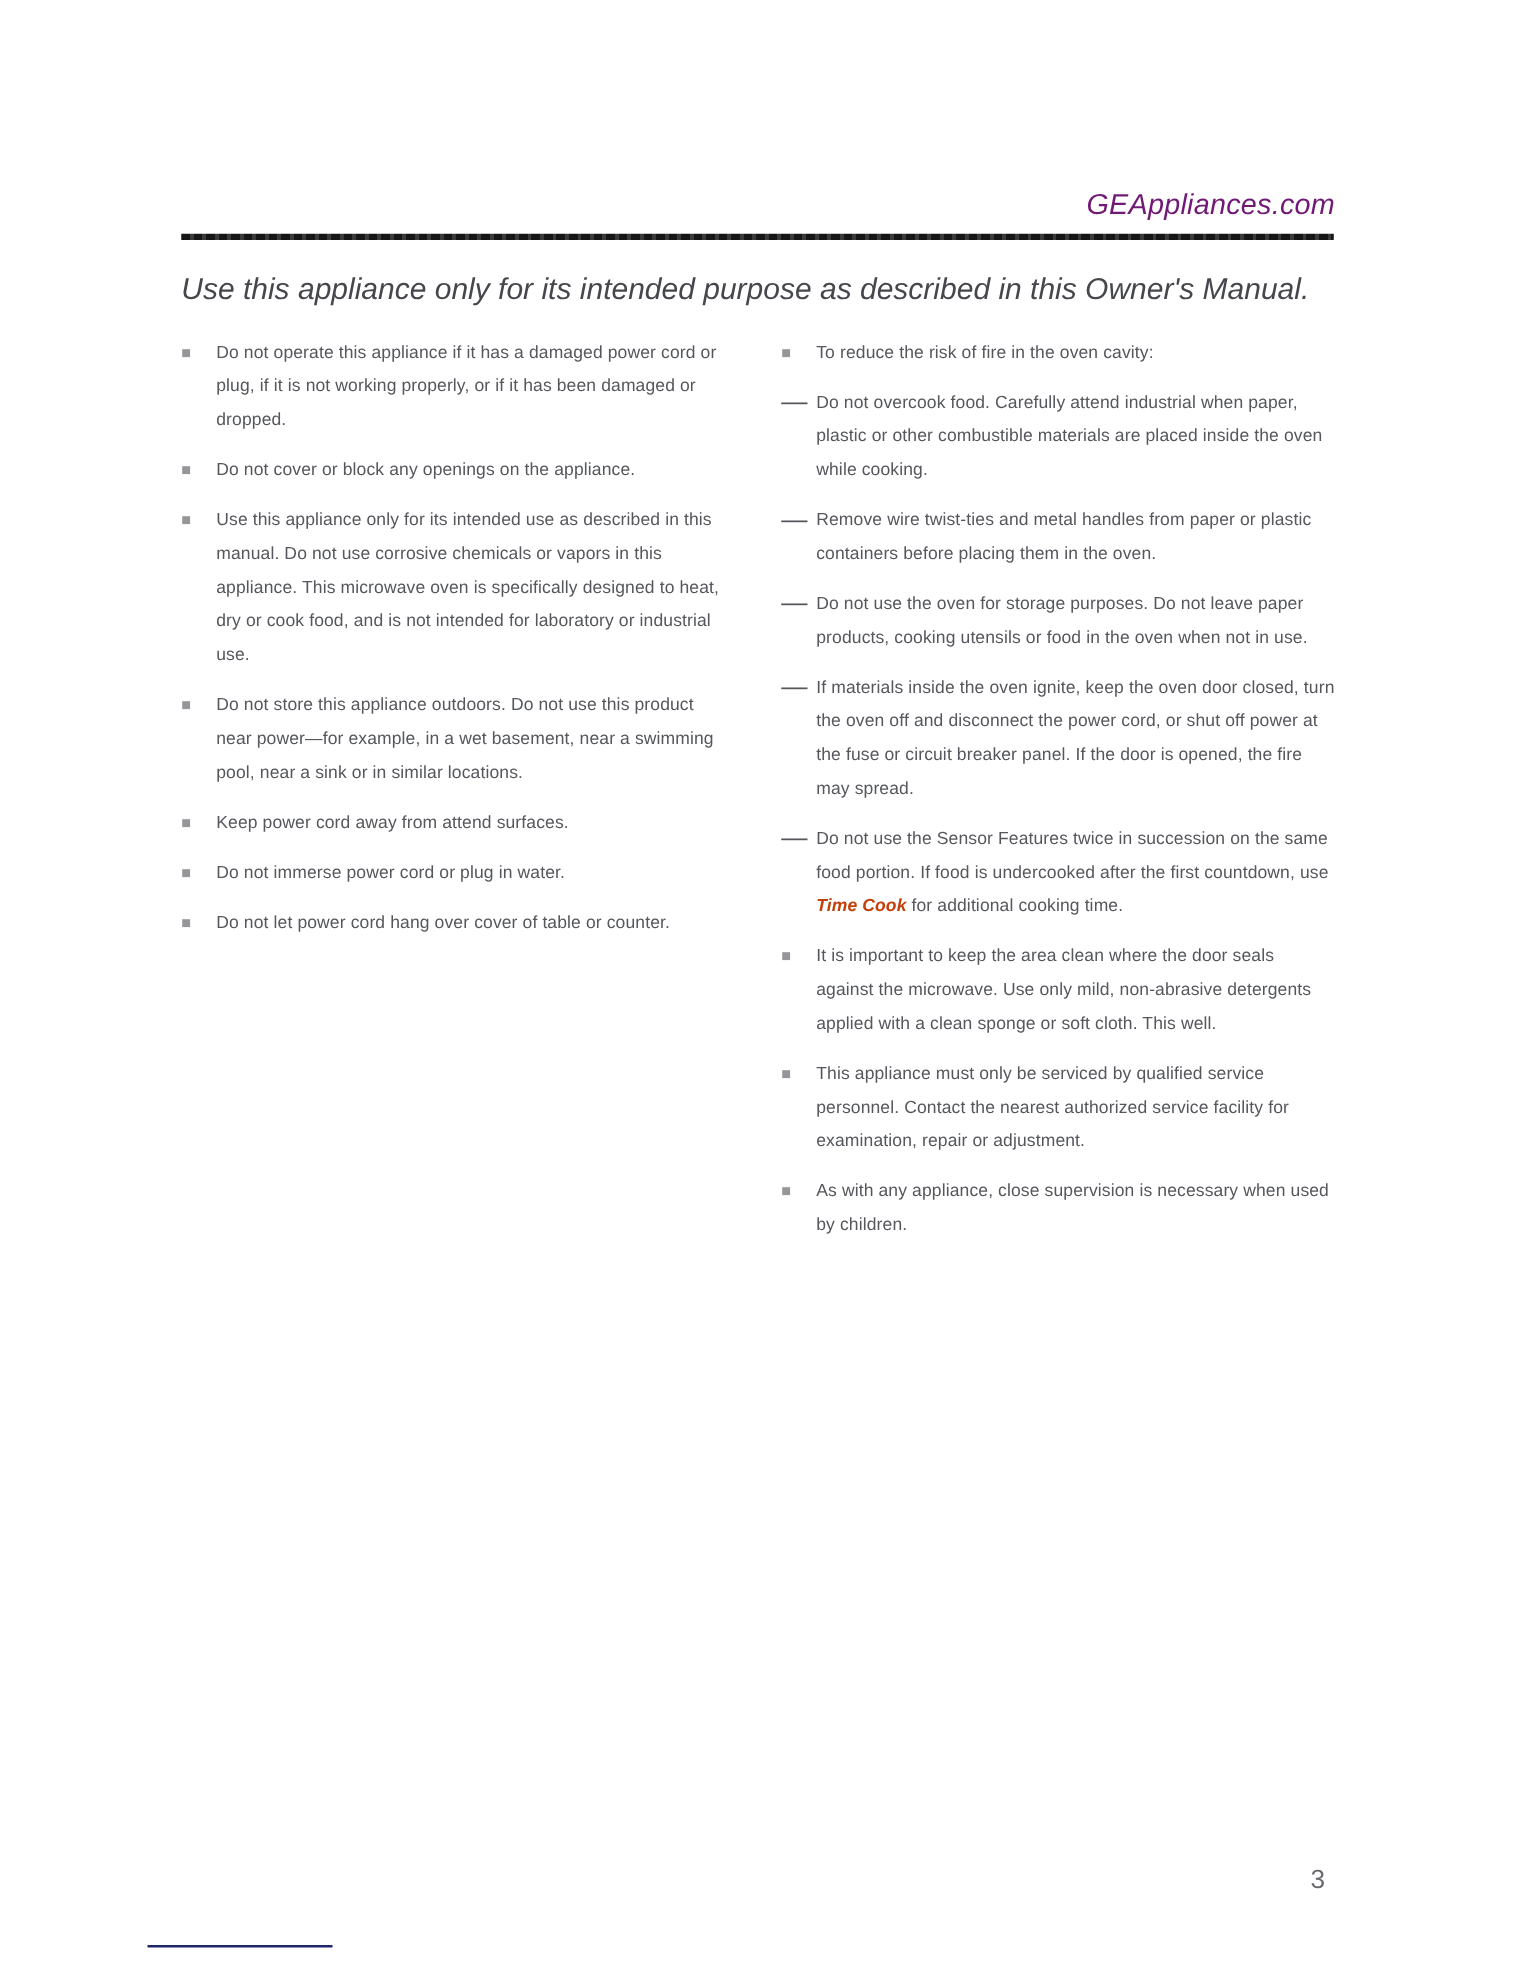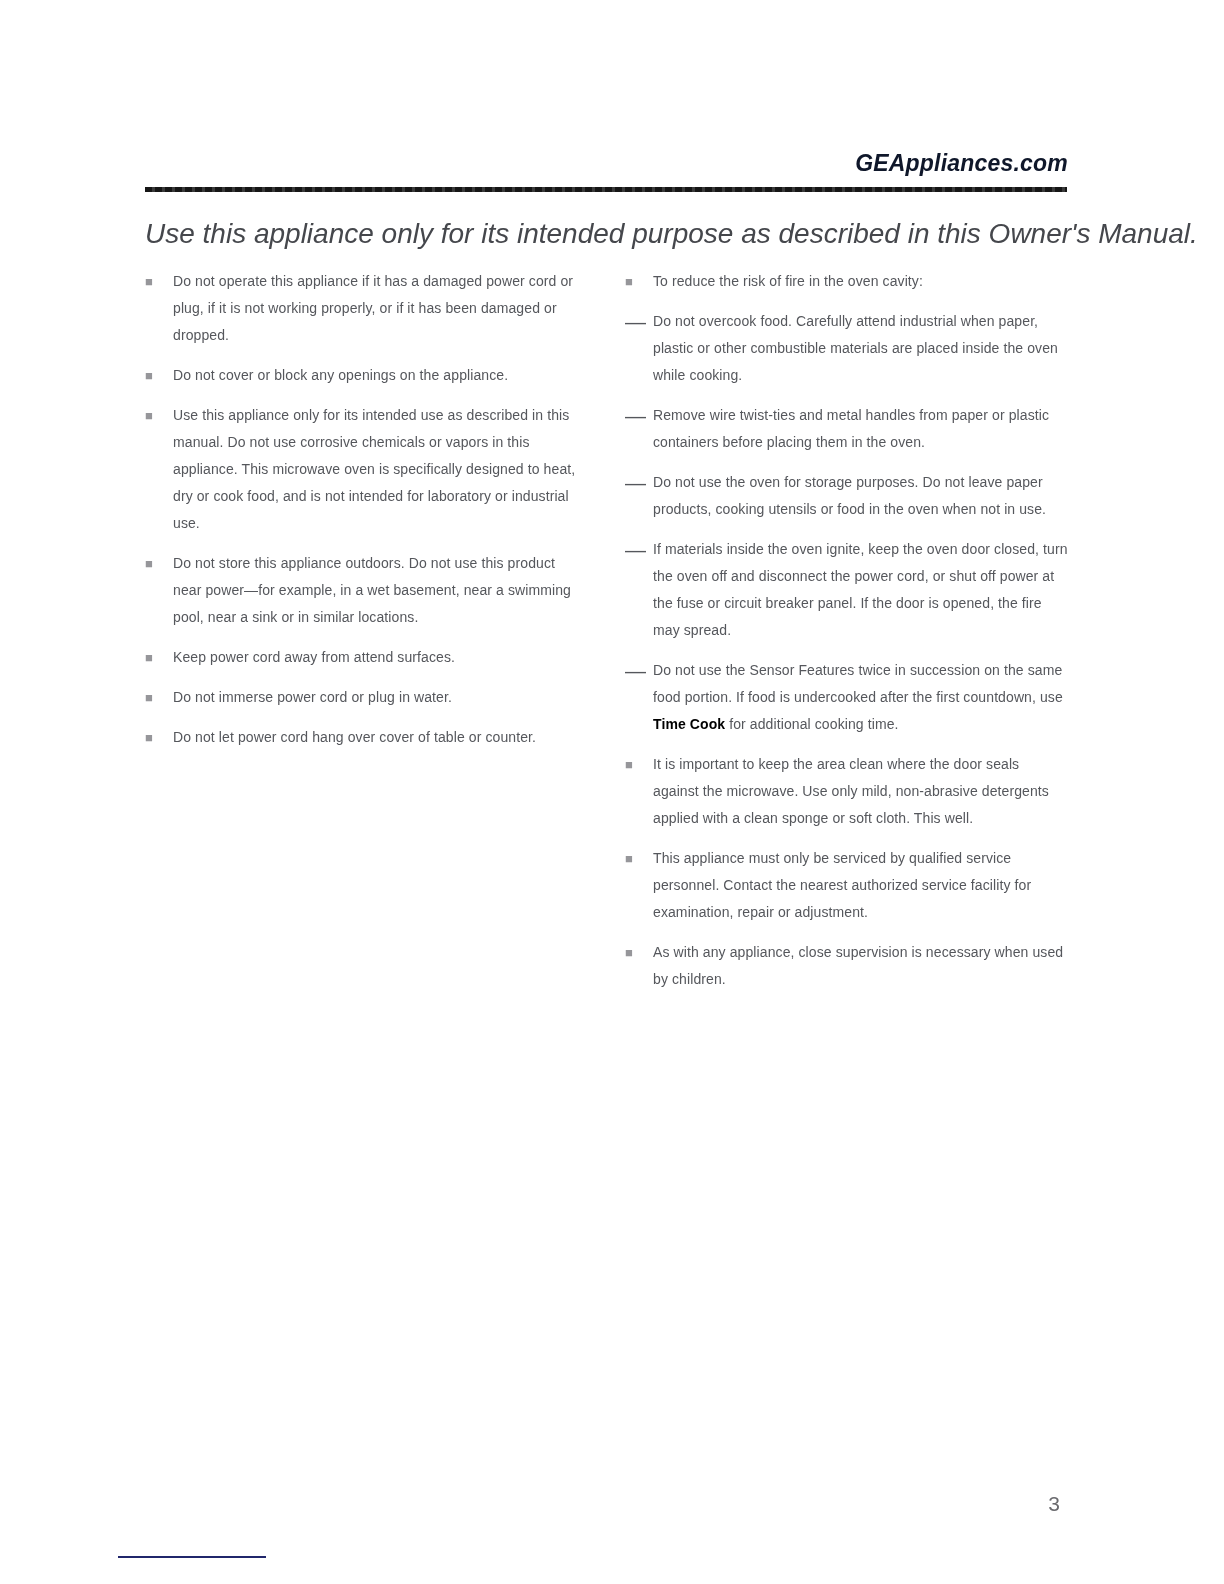--- a/index.html
+++ b/index.html
@@ -13,39 +13,39 @@
     width: 1224px;
     height: 1584px;
     background: #ffffff;
     overflow: hidden;
   }
   .header-site {
     position: absolute;
     top: 150px;
     right: 156px;
     font-size: 23px;
-    font-weight: bold;
+    font-weight: normal;
     font-style: italic;
-    color: #0f172a;
+    color: #701a75;
     letter-spacing: 0.2px;
   }
   .header-rule {
     position: absolute;
     top: 187px;
     left: 145px;
     width: 922px;
     height: 5px;
     background: repeating-linear-gradient(90deg, #161616 0 7px, #3a3a3a 7px 10px);
   }
   .page-title {
     position: absolute;
     top: 218px;
     left: 145px;
     width: 940px;
-    font-size: 28px;
+    font-size: 24px;
     font-style: italic;
     font-weight: normal;
     color: #45474c;
     white-space: nowrap;
     margin: 0;
   }
   .columns {
     position: absolute;
     top: 268px;
     left: 145px;
@@ -78,21 +78,22 @@
     color: #55575c;
   }
   .txt {
     font-size: 14px;
     line-height: 27px;
     color: #55575c;
     letter-spacing: 0.1px;
   }
   .tc {
     font-weight: bold;
-    color: #000000;
+    font-style: italic;
+    color: #c2410c;
   }
   .page-number {
     position: absolute;
     top: 1492px;
     right: 164px;
     font-size: 21px;
     color: #6a6a6e;
   }
   .footer-rule {
     position: absolute;

